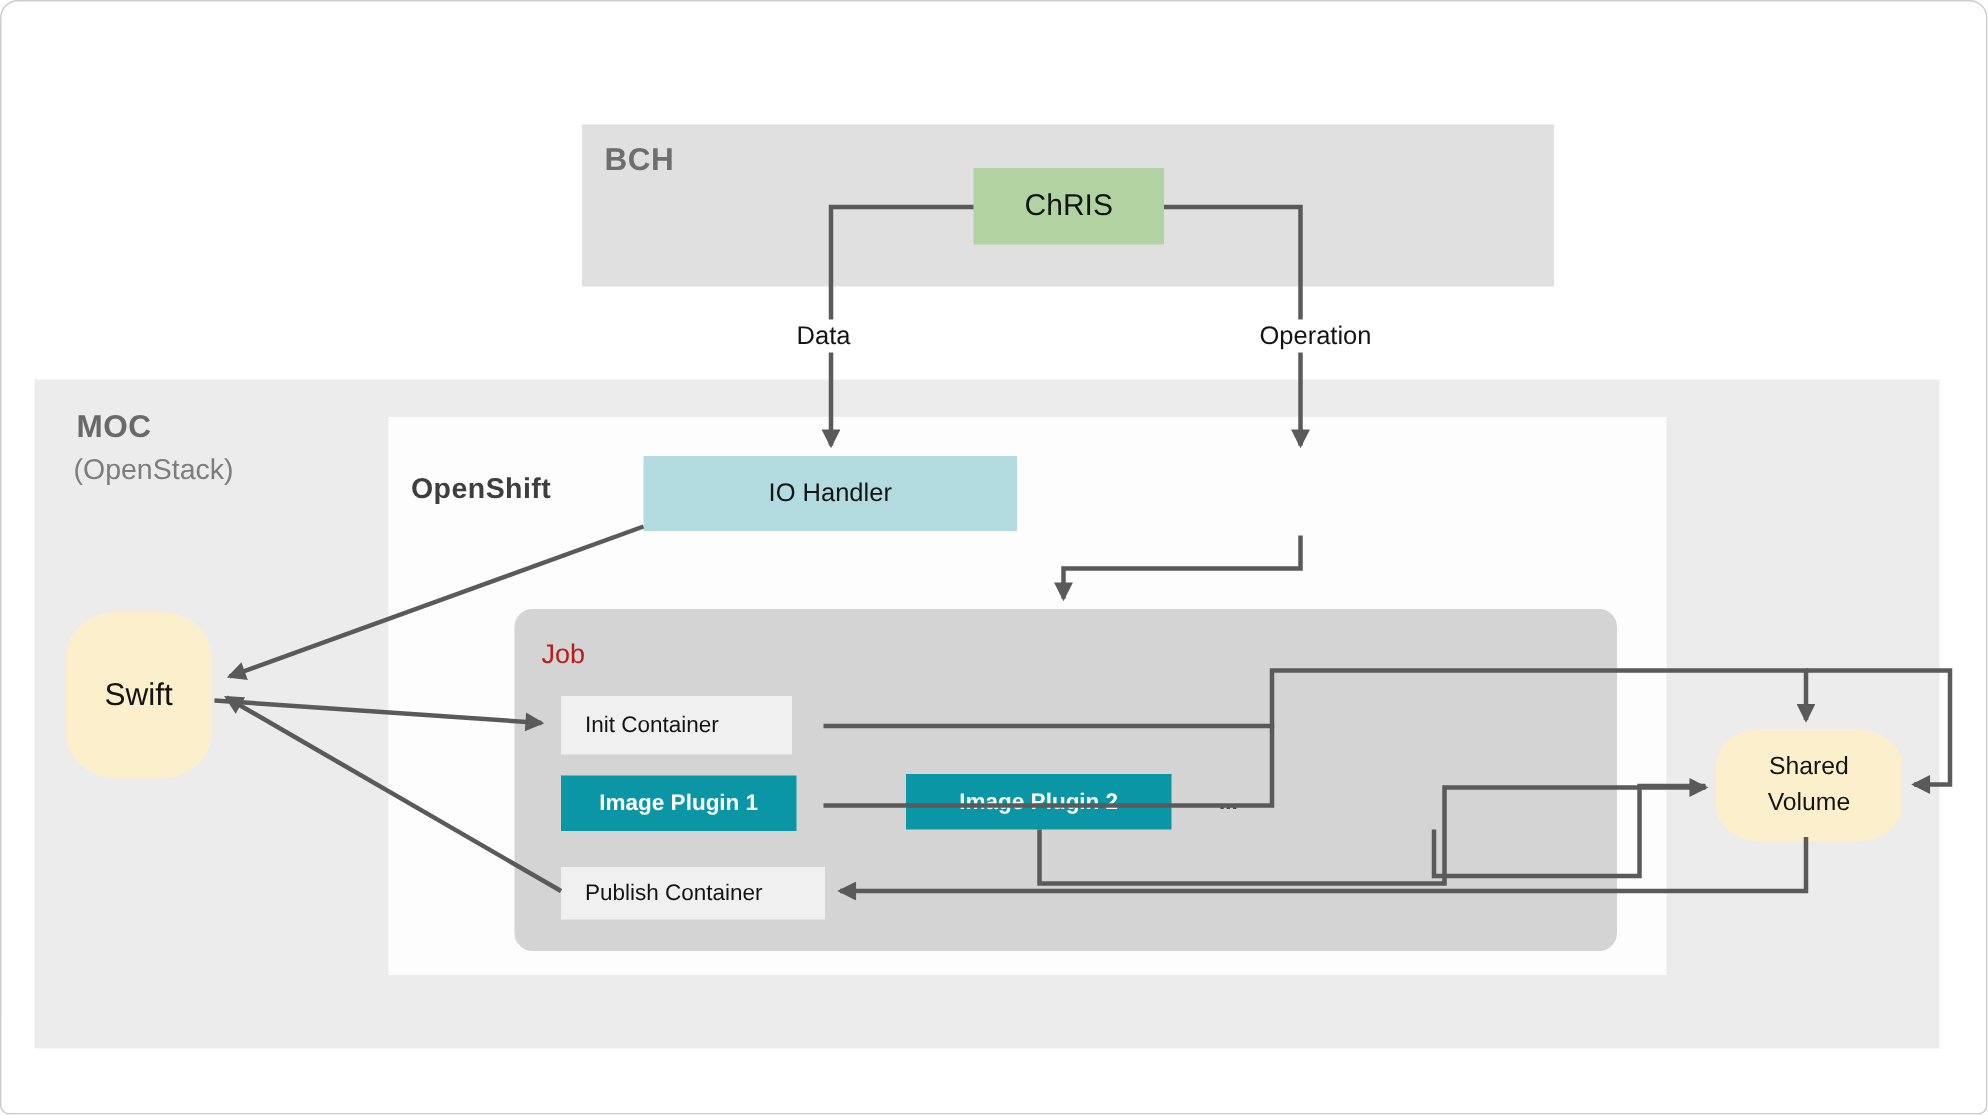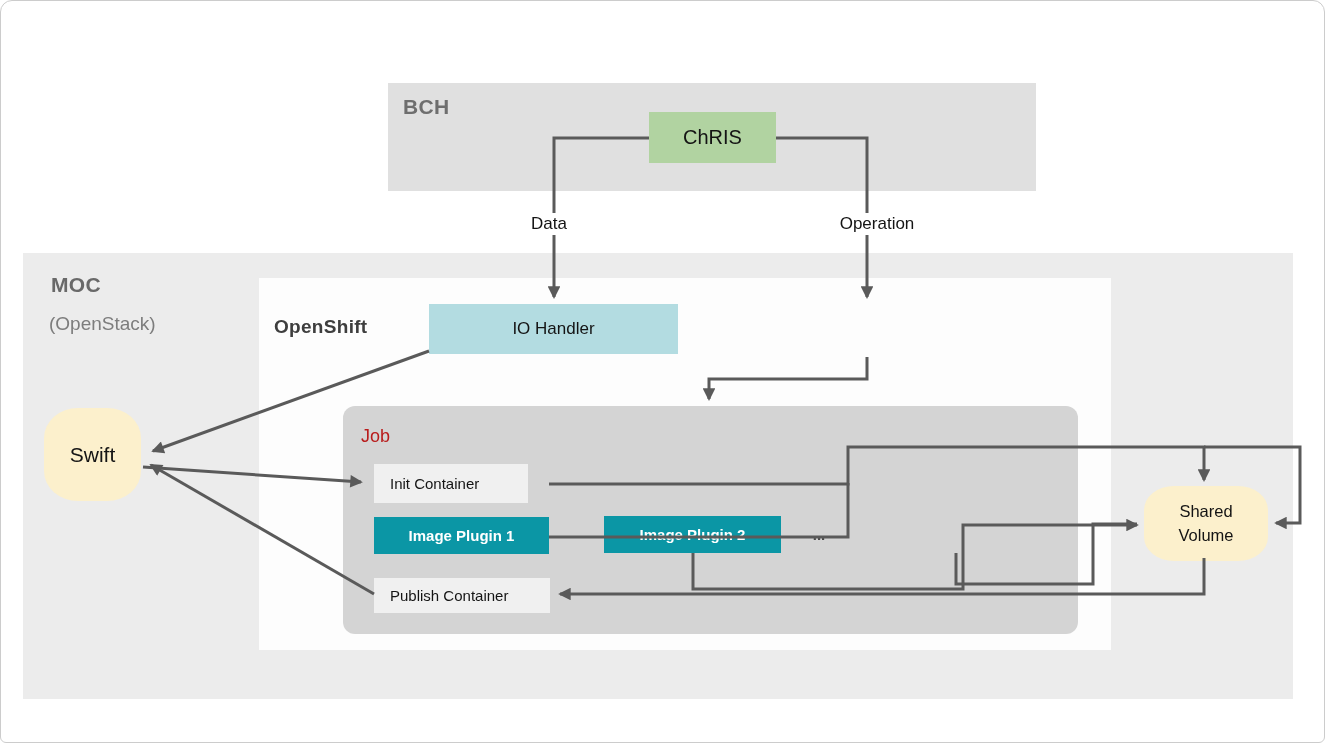--- a/index.html
+++ b/index.html
@@ -1,20 +1,20 @@
 <!DOCTYPE html>
 <html><head>
 <meta charset="utf-8">
 <style>
   html,body{margin:0;padding:0;background:#ffffff;font-family:"Liberation Sans",sans-serif;}
   .canvas{position:relative;width:1323px;height:741px;background:#ffffff;border:1px solid #cccccc;
           border-radius:12px 12px 6px 6px;overflow:hidden;}
   .grp{position:absolute;}
   .grp-label{font-weight:bold;font-size:21px;color:#6e6e6e;letter-spacing:.3px;}
-  .grp-sublabel{font-size:19px;color:#7d7d7d;margin-top:12px;}
+  .grp-sublabel{font-size:19px;color:#7d7d7d;margin-top:2px;}
   .node{position:absolute;display:flex;align-items:center;justify-content:center;
         font-size:17px;color:#141414;box-sizing:border-box;}
   .node-left{justify-content:flex-start;padding-left:16px;font-size:15px;}
   .plugin{background:#0b96a5;color:#ffffff;font-weight:bold;font-size:15px;}
   .cyl{border-radius:34px/30px;background:#fcf0cc;}
   .svg-overlay{position:absolute;left:0;top:0;z-index:30;pointer-events:none;}
   .edge-label{position:absolute;z-index:40;background:#ffffff;padding:1px 6px;
               font-size:17px;color:#141414;transform:translateX(-50%);}
   .z1{z-index:1}.z2{z-index:2}.z3{z-index:3}.z4{z-index:4}
 </style>
@@ -46,38 +46,38 @@
 
   <div class="node z4" style="left:428px;top:303px;width:249px;height:50px;background:#b3dce1;">
     <span>IO Handler</span>
   </div>
 
 
   <div class="node node-left z4" style="left:373px;top:463px;width:154px;height:39px;background:#f0f0f0;">
     <span>Init Container</span>
   </div>
 
-  <div class="node plugin z4" style="left:373px;top:516px;width:175px;height:37px;">
+  <div class="node plugin z4" style="left:373px;top:516px;width:157px;height:37px;">
     <span>Image Plugin 1</span>
   </div>
 
   <div class="node plugin z4" style="left:603px;top:515px;width:177px;height:37px;justify-content:center;">
     <span>Image Plugin 2</span>
   </div>
 
   <div class="node z4" style="left:803px;top:520px;width:30px;height:26px;font-weight:bold;color:#4a4a4a;font-size:15px;">
     <span>...</span>
   </div>
 
 
   <div class="node node-left z4" style="left:373px;top:577px;width:176px;height:35px;background:#f0f0f0;">
     <span>Publish Container</span>
   </div>
 
-  <div class="node cyl z4" style="left:43px;top:407px;width:97px;height:93px;font-size:21px;text-align:center;">
+  <div class="node cyl z4" style="left:43px;top:407px;width:97px;height:111px;font-size:21px;text-align:center;">
     <span>Swift</span>
   </div>
 
   <div class="node cyl z4" style="left:1143px;top:485px;width:124px;height:75px;border-radius:30px/24px;font-size:16.5px;text-align:center;">
     <span style="white-space:pre-line;line-height:1.4;">Shared
 Volume</span>
   </div>
 
   <svg class="svg-overlay" width="1323" height="741" viewBox="0 0 1323 741">
     <defs>

